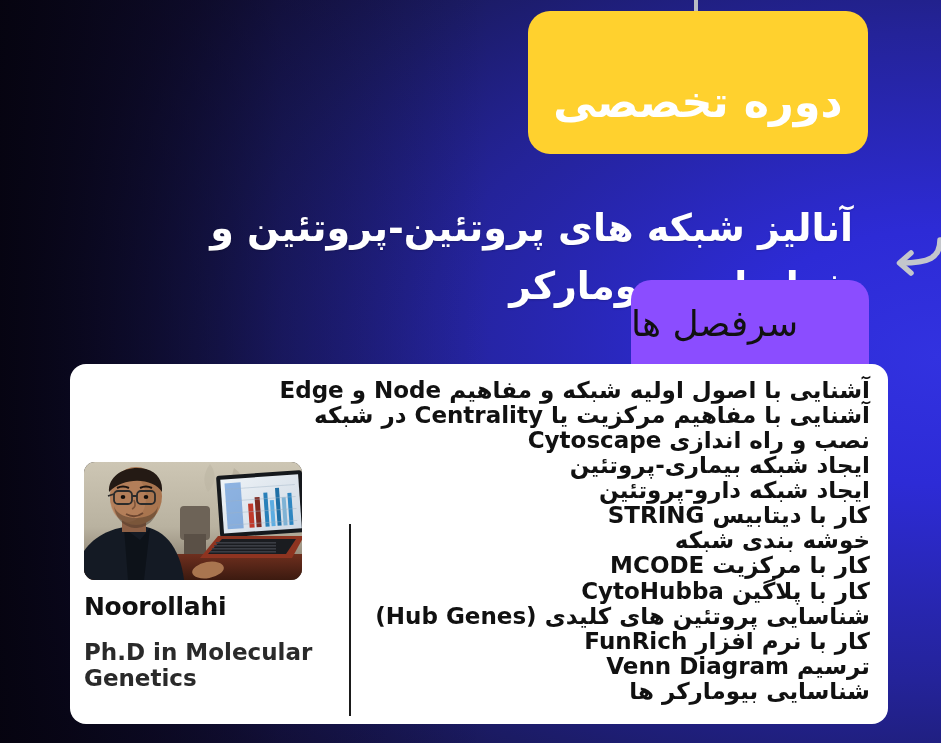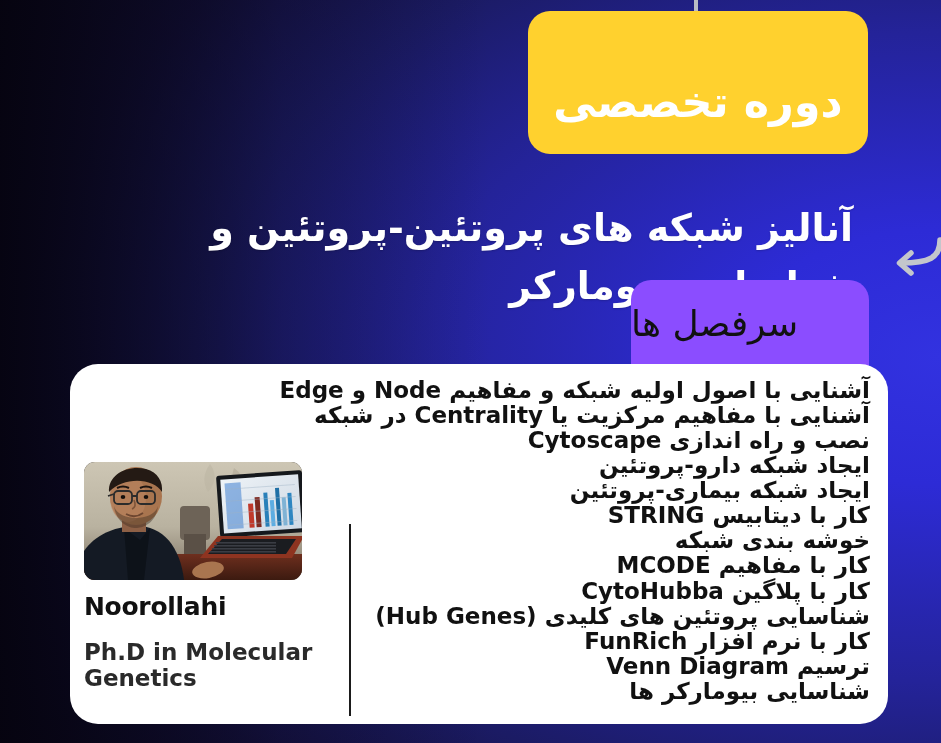--- a/index.html
+++ b/index.html
@@ -116,21 +116,21 @@
   }
 
   
   .card {
     position: absolute;
     left: 70px;
     top: 364px;
     width: 818px;
     height: 360px;
     background: #ffffff;
-    border-radius: 28px;
+    border-radius: 16px;
     z-index: 5;
     overflow: hidden;
   }
 
   
   .topics {
     position: absolute;
     right: 18px;
     top: 14px;
     width: 600px;
@@ -213,25 +213,25 @@
   <div class="badge-purple">
     <span class="txt">سرفصل ها</span>
   </div>
 
   <div class="card">
 
     <div class="topics">
       <div class="row">آشنایی با اصول اولیه شبکه و مفاهیم Node و Edge</div>
       <div class="row">آشنایی با مفاهیم مرکزیت یا Centrality در شبکه</div>
       <div class="row">نصب و راه اندازی Cytoscape</div>
+      <div class="row">ایجاد شبکه بیماری-پروتئین</div>
       <div class="row">ایجاد شبکه دارو-پروتئین</div>
-      <div class="row">ایجاد شبکه بیماری-پروتئین</div>
       <div class="row">کار با دیتابیس STRING</div>
       <div class="row">خوشه بندی شبکه</div>
-      <div class="row">کار با مفاهیم MCODE</div>
+      <div class="row">کار با مرکزیت MCODE</div>
       <div class="row">کار با پلاگین CytoHubba</div>
       <div class="row">شناسایی پروتئین های کلیدی (Hub Genes)</div>
       <div class="row">کار با نرم افزار FunRich</div>
       <div class="row">ترسیم Venn Diagram</div>
       <div class="row">شناسایی بیومارکر ها</div>
     </div>
 
     <div class="divider"></div>
 
     <div class="presenter">

